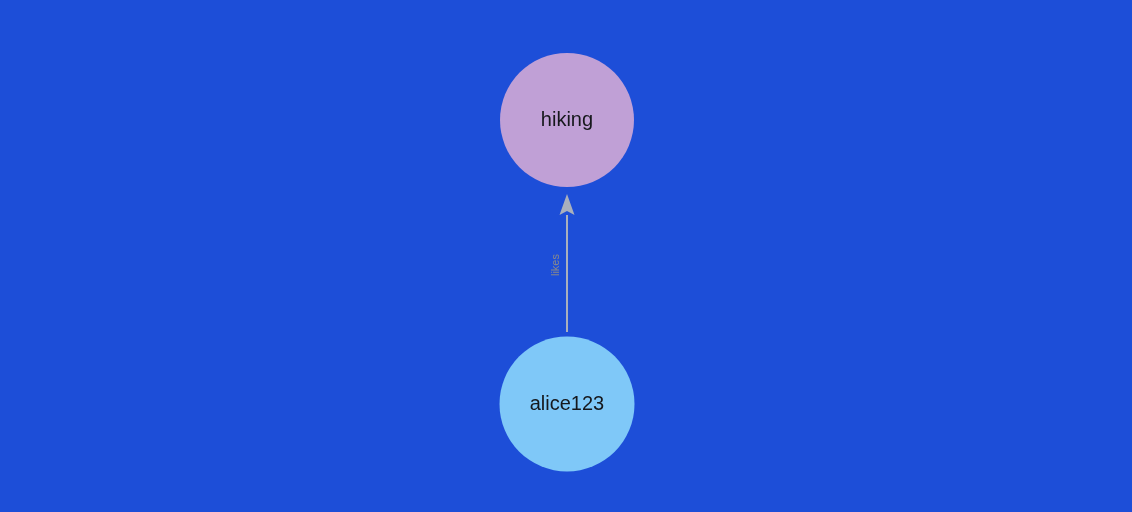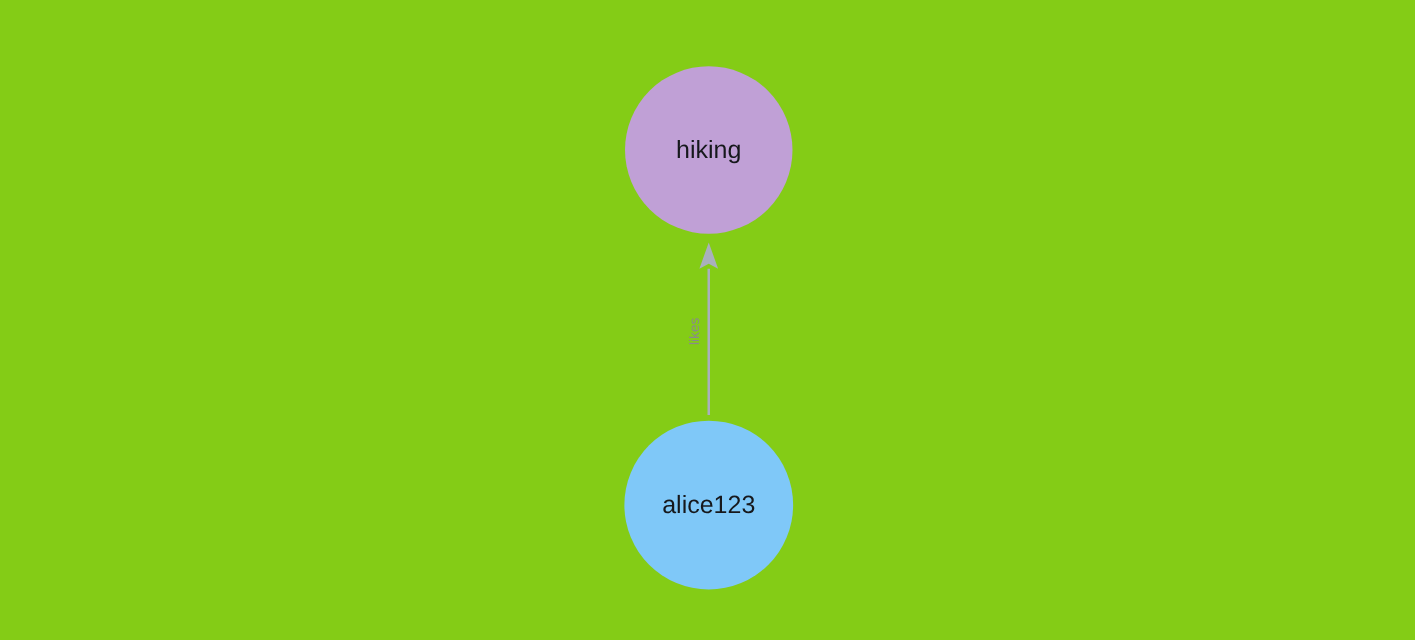--- a/index.html
+++ b/index.html
@@ -9,21 +9,21 @@
   body {
     width: 1132px;
     height: 512px;
     overflow: hidden;
     font-family: "Liberation Sans", sans-serif;
   }
   #graph-canvas {
     position: relative;
     width: 1132px;
     height: 512px;
-    background: #84cc16;
+    background: #1d4ed8;
   }
   #graph-svg {
     position: absolute;
     top: 0;
     left: 0;
     width: 1132px;
     height: 512px;
     display: block;
   }
   .node-circle {

